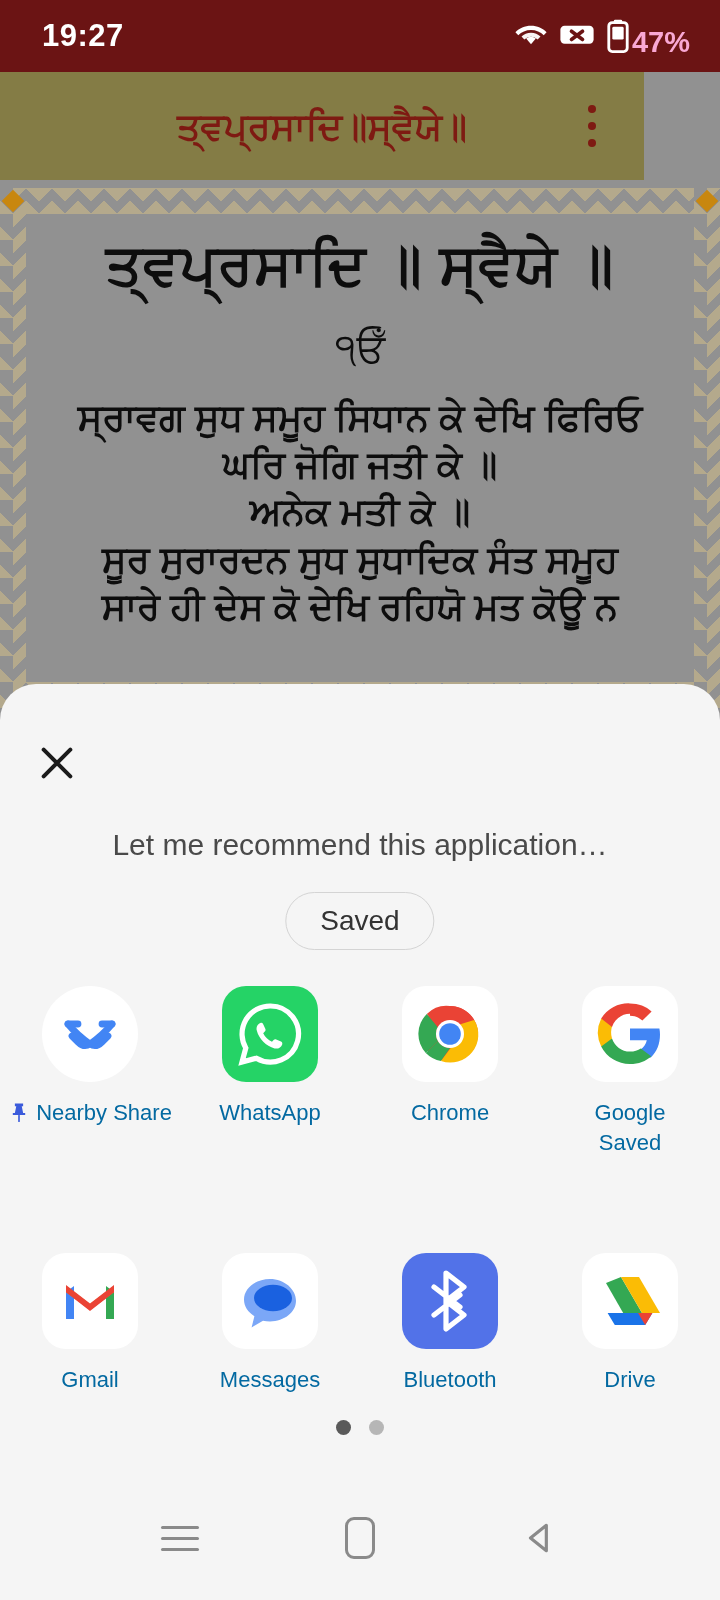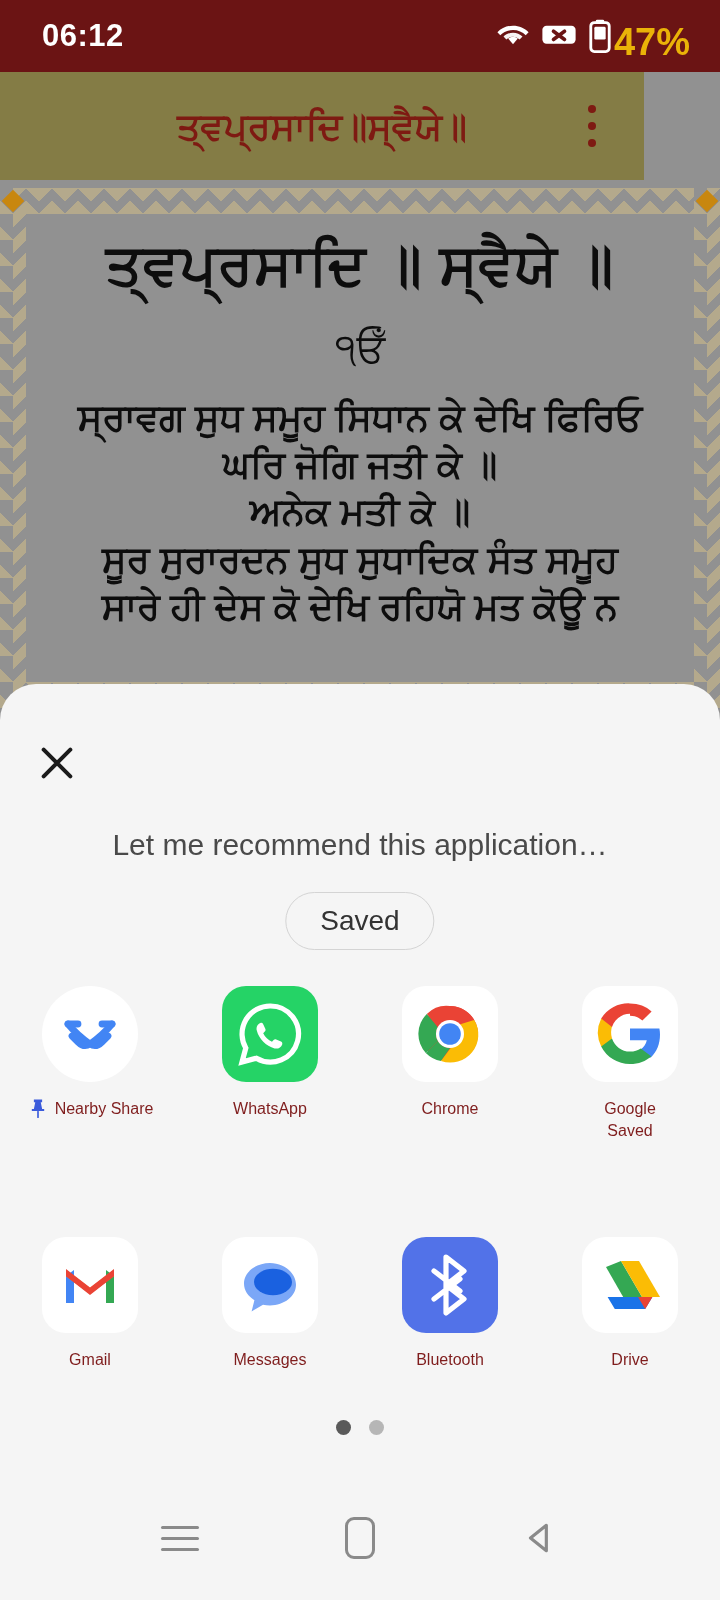--- a/index.html
+++ b/index.html
@@ -39,22 +39,22 @@
   }
   .status-right {
     display: flex;
     align-items: center;
     gap: 11px;
   }
   .icon-wifi { display: block; }
   .icon-nosim { display: block; }
   .battery-wrap { display: flex; align-items: center; gap: 2px; }
   .battery-pct {
-    color: #eab308;
-    font-size: 38px;
+    color: #f9a8d4;
+    font-size: 29px;
     font-weight: bold;
     margin-top: 12px;
   }
 
   
   .app-bar {
     position: absolute;
     top: 72px; left: 0;
     width: 644px;
     height: 108px;
@@ -228,22 +228,22 @@
   }
   .app-icon-wrap {
     position: relative;
     width: 96px; height: 96px;
     display: flex;
     align-items: center;
     justify-content: center;
   }
   .app-label {
     margin-top: 16px;
-    font-size: 16px;
-    color: #7f1d1d;
+    font-size: 22px;
+    color: #0369a1;
     text-align: center;
     line-height: 1.35;
     max-width: 150px;
   }
   .pin-marker {
     position: absolute;
     left: -16px;
     bottom: -38px;
     width: 20px; height: 20px;
   }
@@ -294,21 +294,21 @@
     border: 3px solid #8a8a8a;
     border-radius: 9px;
   }
 </style>
 </head>
 <body>
 
 <div id="phone">
 
   <div class="status-bar">
-    <div class="status-clock">06:12</div>
+    <div class="status-clock">19:27</div>
     <div class="status-right">
       <span class="icon-wifi">
         <svg width="34" height="26" viewBox="0 0 24 18">
           <path d="M12 16.2 L8.6 12.2 a5.3 5.3 0 0 1 6.8 0 Z" fill="#fff"></path>
           <path d="M12 3.1 C7.6 3.1 3.7 4.9 1 7.7 l2 2.2 C5.3 7.6 8.4 6.2 12 6.2 s6.7 1.4 9 3.7 l2-2.2 C20.3 4.9 16.4 3.1 12 3.1 Z" fill="#fff"></path>
           <path d="M12 8.1 c-2.6 0-5 1-6.7 2.7 l2 2.1 A6.7 6.7 0 0 1 12 11 a6.7 6.7 0 0 1 4.7 1.9 l2-2.1 A9.4 9.4 0 0 0 12 8.1 Z" fill="#fff" opacity="0.95"></path>
         </svg>
       </span>
       <span class="icon-nosim">
         <svg width="36" height="26" viewBox="0 0 26 18">

